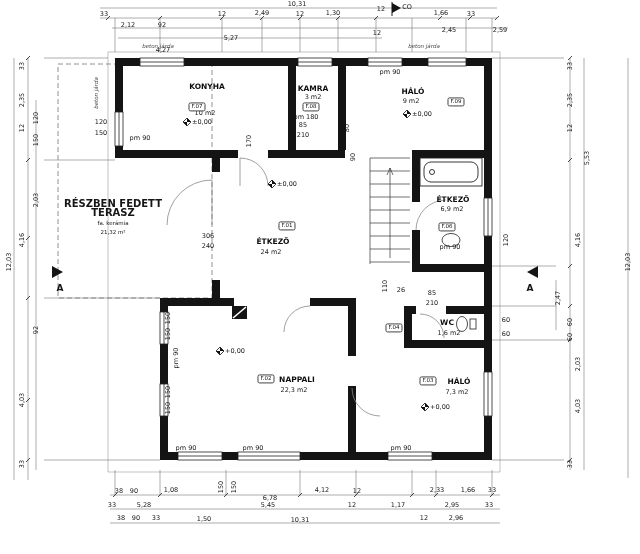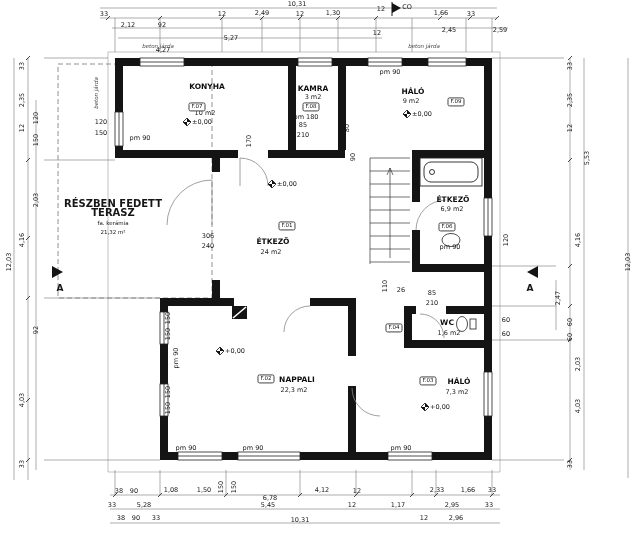--- a/index.html
+++ b/index.html
@@ -199,21 +199,21 @@
       <span class="lbl " style="left: 449px; top: 30px;">2,45</span>
       <span class="lbl " style="left: 500px; top: 30px;">2,59</span>
       <span class="lbl " style="left: 231px; top: 38px;">5,27</span>
       <span class="lbl " style="left: 377px; top: 33px;">12</span>
       <span class="lbl i" style="left: 158px; top: 47px; font-size: 5.5px;">beton járda</span>
       <span class="lbl i" style="left: 424px; top: 47px; font-size: 5.5px;">beton járda</span>
       <span class="lbl vi" style="left: 97px; top: 93px; font-size: 5.5px;">beton járda</span>
       <span class="lbl " style="left: 119px; top: 491px;">38</span>
       <span class="lbl " style="left: 134px; top: 491px;">90</span>
       <span class="lbl " style="left: 171px; top: 490px;">1,08</span>
-      <span class="lbl " style="left: 204px; top: 490px;">1,50</span>
+      <span class="lbl " style="left: 204px; top: 519px;">1,50</span>
       <span class="lbl v" style="left: 221px; top: 487px;">150</span>
       <span class="lbl v" style="left: 234px; top: 487px;">150</span>
       <span class="lbl " style="left: 270px; top: 498px;">6,78</span>
       <span class="lbl " style="left: 322px; top: 490px;">4,12</span>
       <span class="lbl " style="left: 357px; top: 491px;">12</span>
       <span class="lbl " style="left: 437px; top: 490px;">2,33</span>
       <span class="lbl " style="left: 468px; top: 490px;">1,66</span>
       <span class="lbl " style="left: 492px; top: 490px;">33</span>
       <span class="lbl " style="left: 112px; top: 505px;">33</span>
       <span class="lbl " style="left: 144px; top: 505px;">5,28</span>

